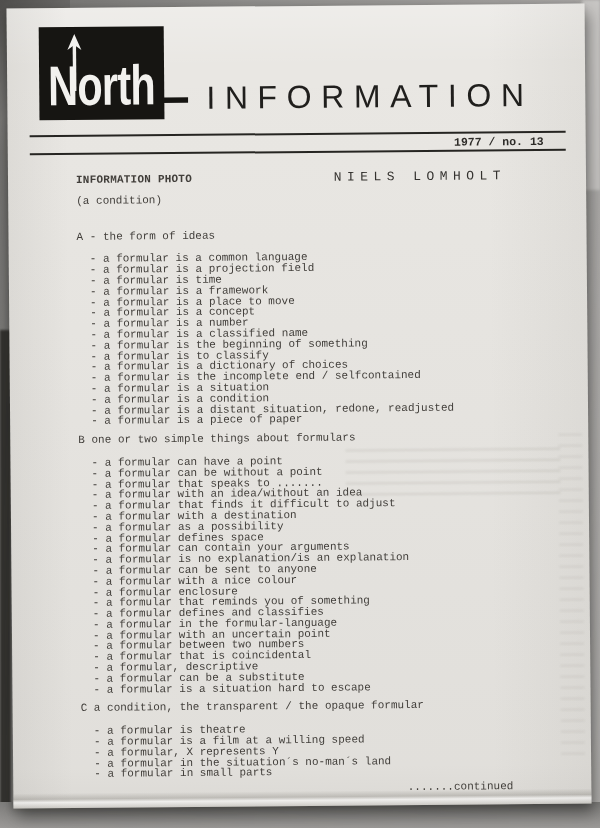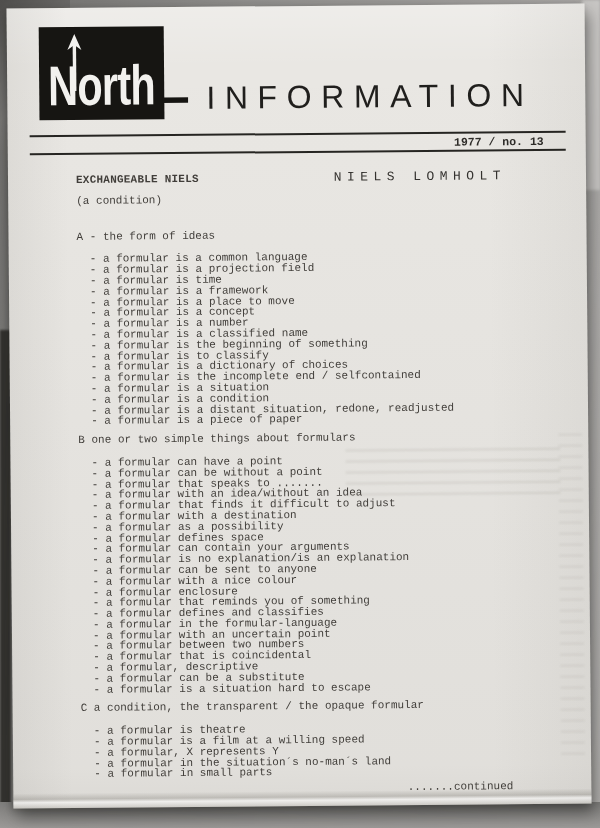--- a/index.html
+++ b/index.html
@@ -90,21 +90,21 @@
     <span class="logo-dash">-</span>
     <span class="wordmark">INFORMATION</span>
   </div>
 
   <div class="rule rule-1"></div>
   <div class="issue-line">1977 / no. 13</div>
   <div class="rule rule-2"></div>
 
   <div class="doc">
     <div class="title-row">
-      <span class="doc-title">EXCHANGEABLE NIELS</span>
+      <span class="doc-title">INFORMATION PHOTO</span>
       <span class="author">NIELS LOMHOLT</span>
     </div>
     <div class="subtitle">(a condition)</div>
 
     <div>
         <div class="section first">
           <div class="sec-heading">A - the form of ideas</div>
           <div class="sec-items">
             <div class="item">- a formular is a common language</div>
             <div class="item">- a formular is a projection field</div>

